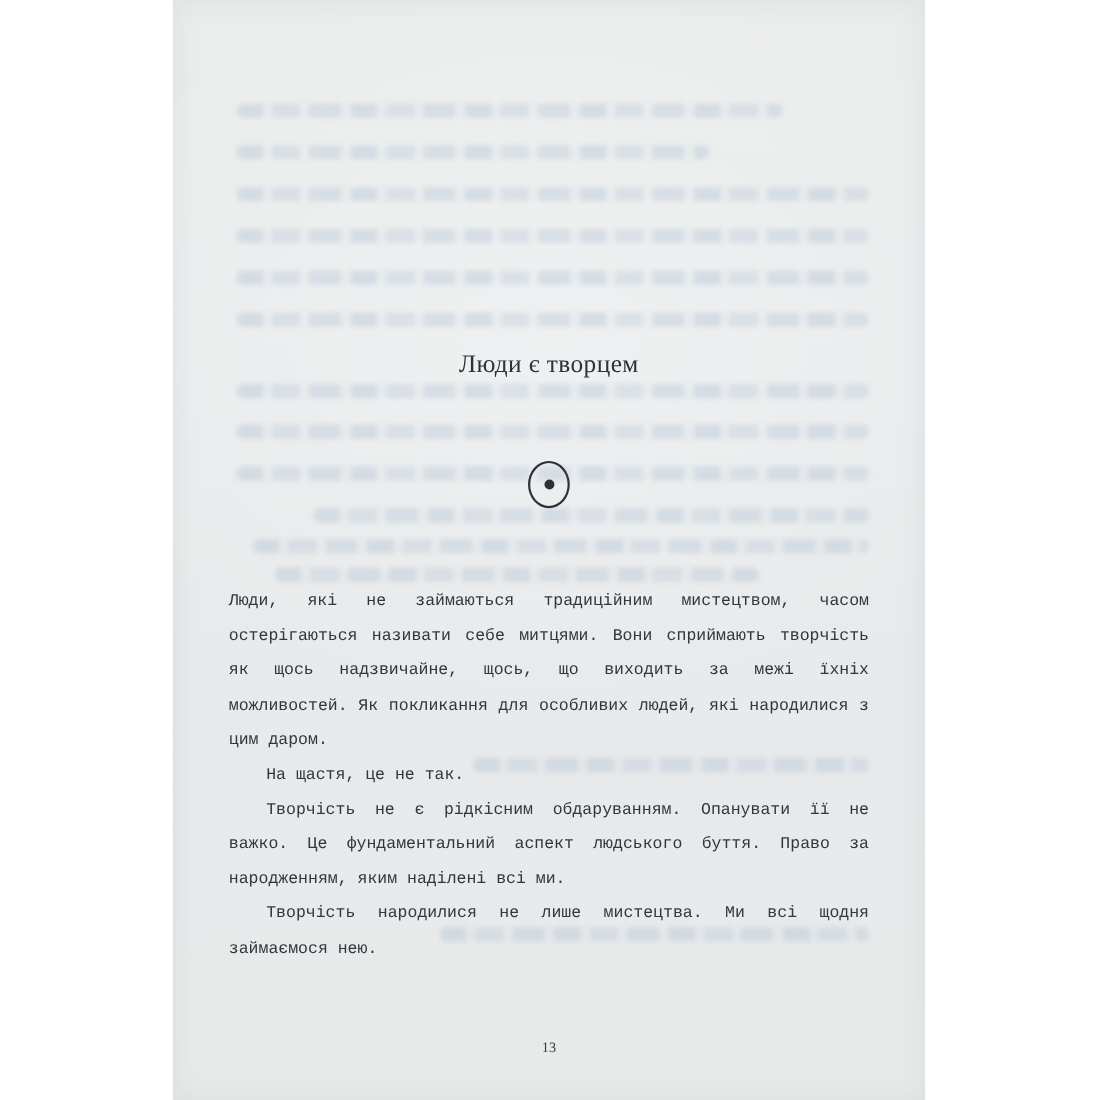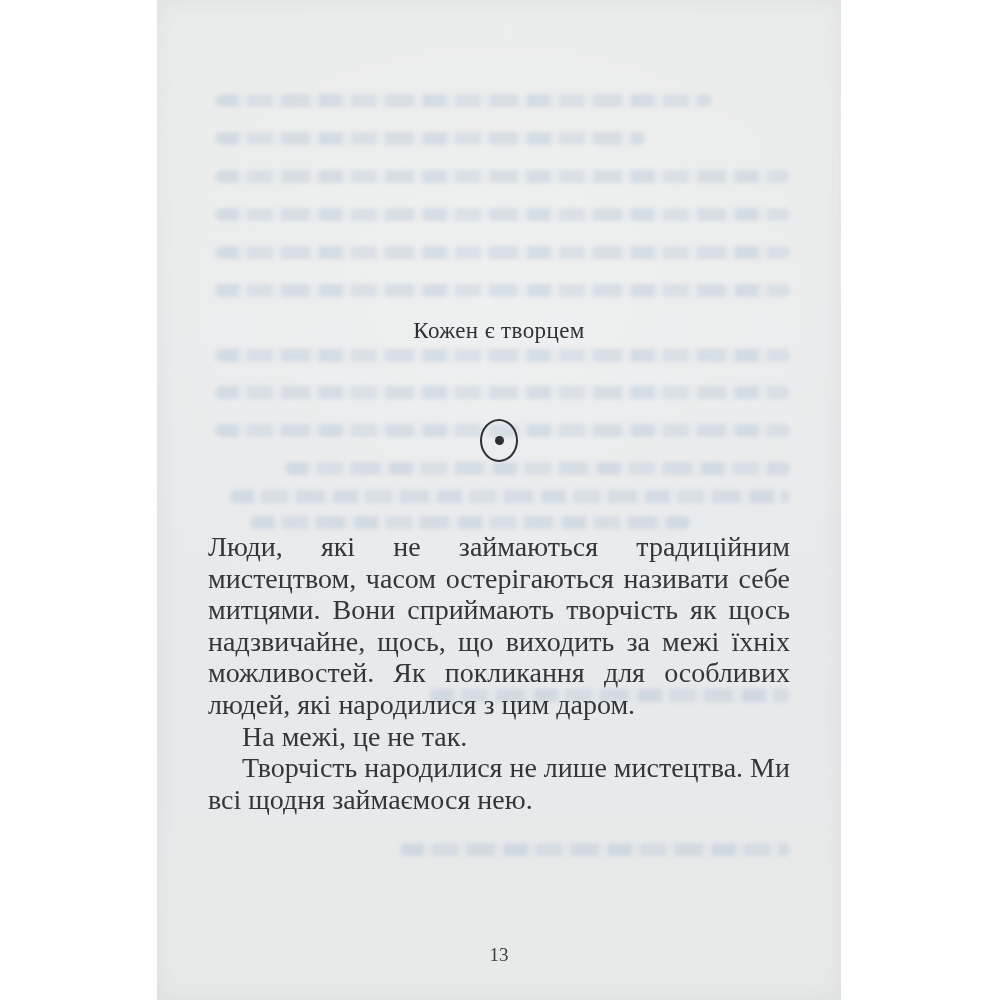--- a/index.html
+++ b/index.html
@@ -69,33 +69,34 @@
   }
   .ornament .dot {
     width: 9px; height: 9px;
     border-radius: 50%;
     background: #2d3036;
   }
   .body-text {
     position: absolute;
     left: 51px; top: 531px;
     width: 582px;
-    font-size: 28px;
+    font-size: 15px;
     line-height: 31.6px;
     color: #33363b;
     text-align: justify;
+    font-family: Liberation Mono, monospace;
   }
   .body-text p { margin: 0; }
   .body-text p.indent { text-indent: 34px; }
   .page-number {
     position: absolute;
     left: 51px; top: 944px;
     width: 582px;
     text-align: center;
-    font-size: 19px;
+    font-size: 13px;
     color: #3a3d42;
   }
 </style>
 </head>
 <body>
 
 <div class="stage">
   <div class="paper" id="paper">
 
     <div id="bleed-layer">
@@ -108,29 +109,30 @@
         <div class="bleed-line" style="left: 58px; top: 349px; width: 575px;"></div>
         <div class="bleed-line" style="left: 58px; top: 386px; width: 575px;"></div>
         <div class="bleed-line" style="left: 58px; top: 424px; width: 575px;"></div>
         <div class="bleed-line" style="left: 128px; top: 462px; width: 505px;"></div>
         <div class="bleed-line" style="left: 73px; top: 490px; width: 560px;"></div>
         <div class="bleed-line" style="left: 93px; top: 516px; width: 440px;"></div>
         <div class="bleed-line" style="left: 273px; top: 689px; width: 360px;"></div>
         <div class="bleed-line" style="left: 243px; top: 843px; width: 390px;"></div>
       </div>
 
-    <h1 class="chapter-title">Кожен є творцем</h1>
+    <h1 class="chapter-title">Люди є творцем</h1>
 
     <div class="ornament">
       <div class="ring">
         <div class="dot"></div>
       </div>
     </div>
 
     <div class="body-text" id="paragraphs">
         <p class="">Люди, які не займаються традиційним мистецтвом, часом остерігаються називати себе митцями. Вони сприймають творчість як щось надзвичайне, щось, що виходить за межі їхніх можливостей. Як покликання для особливих людей, які народилися з цим даром.</p>
-        <p class="indent">На межі, це не так.</p>
+        <p class="indent">На щастя, це не так.</p>
+        <p class="indent">Творчість не є рідкісним обдаруванням. Опанувати її не важко. Це фундаментальний аспект людського буття. Право за народженням, яким наділені всі ми.</p>
         <p class="indent">Творчість народилися не лише мистецтва. Ми всі щодня займаємося нею.</p>
       </div>
 
     <div class="page-number">13</div>
   </div>
 </div>
 
 </body></html>

